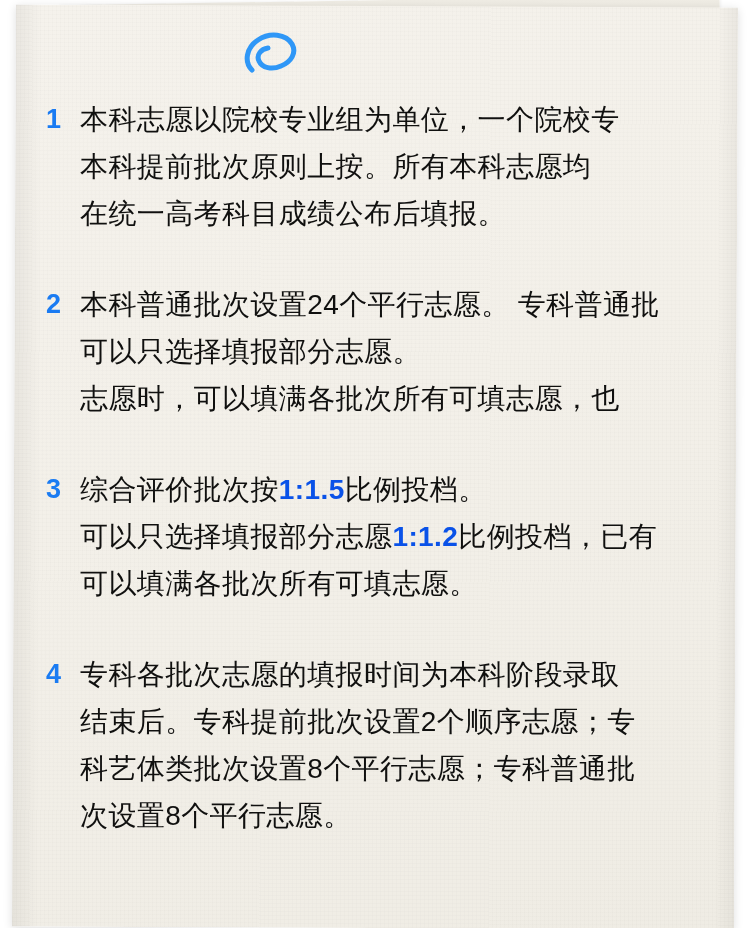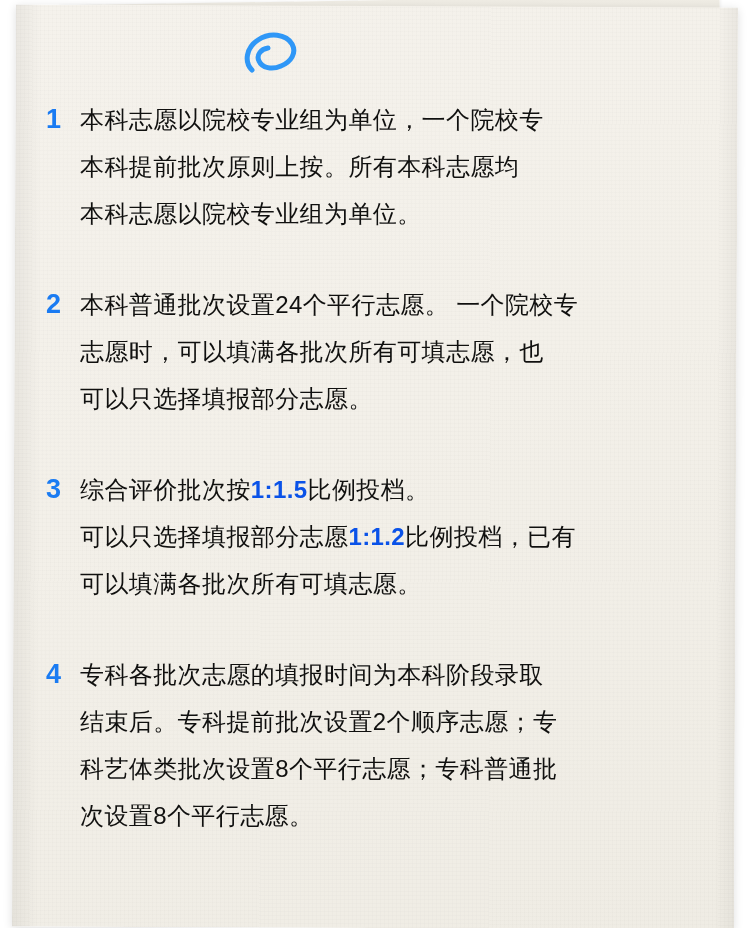--- a/index.html
+++ b/index.html
@@ -99,21 +99,21 @@
     color: #1a7bf2;
     font-weight: bold;
     font-size: 27px;
     line-height: 47px;
     text-align: left;
     font-family: "Liberation Sans", sans-serif;
   }
 
   .para {
     flex: 1 1 auto;
-    font-size: 24px;
+    font-size: 28px;
     line-height: 47px;
     color: #10100f;
     letter-spacing: 0.4px;
     font-family: "Liberation Sans", sans-serif;
     text-align: justify;
   }
   .para .hl {
     color: #0a52e8;
     font-weight: bold;
     margin-top: 36px;
@@ -136,30 +136,30 @@
     </svg>
   </div>
 
   <div class="content">
 
     <div class="item">
       <div class="num">1</div>
       <div class="para">
         <span class="line"><span>本科志愿以院校专业组为单位，一个院校专</span></span>
         <span class="line"><span>本科提前批次原则上按。所有本科志愿均</span></span>
-        <span class="line"><span>本科志愿以院校专业组为单位。</span></span>
+        <span class="line"><span>在统一高考科目成绩公布后填报。</span></span>
       </div>
     </div>
 
     <div class="item">
       <div class="num">2</div>
       <div class="para">
-        <span class="line"><span>本科普通批次设置24个平行志愿。 一个院校专</span></span>
+        <span class="line"><span>本科普通批次设置24个平行志愿。 专科普通批</span></span>
+        <span class="line"><span>可以只选择填报部分志愿。</span></span>
         <span class="line"><span>志愿时，可以填满各批次所有可填志愿，也</span></span>
-        <span class="line"><span>可以只选择填报部分志愿。</span></span>
       </div>
     </div>
 
     <div class="item">
       <div class="num">3</div>
       <div class="para">
         <span class="line"><span>综合评价批次按</span><span class="hl">1:1.5</span><span>比例投档。</span></span>
         <span class="line"><span>可以只选择填报部分志愿</span><span class="hl">1:1.2</span><span>比例投档，已有</span></span>
         <span class="line"><span>可以填满各批次所有可填志愿。</span></span>
       </div>

